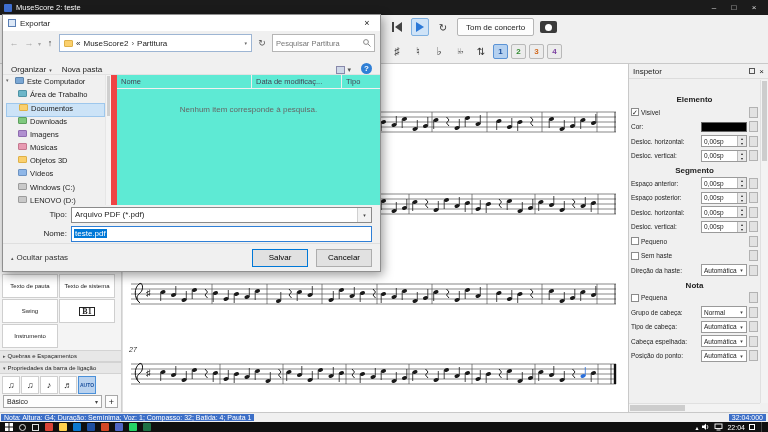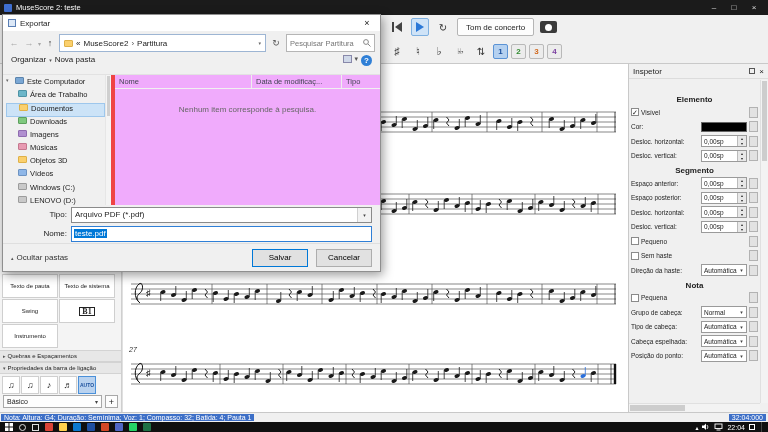--- a/index.html
+++ b/index.html
@@ -94,23 +94,23 @@
   .dlg-close{margin-left:auto;width:26px;height:16px;text-align:center;line-height:16px;font-size:9px}
   .dlg-nav{height:24px;display:flex;align-items:center;gap:3px;padding:0 5px;background:#f0f0f0}
   .nav-arrow{font-size:9px;color:#333;width:12px;text-align:center}
   .nav-arrow.dim,.nav-caret.dim{color:#a8a8a8}
   .nav-caret{font-size:6px}
   .breadcrumb{flex:1;height:18px;background:#fff;border:1px solid #9db5d3;display:flex;align-items:center;gap:3px;padding:0 4px;font-size:8px;overflow:hidden}
   .bc-ico{width:9px;height:7px;background:#fbd06d;border:1px solid #dfb148;border-radius:1px}
   .bc-sep{color:#555}
   .bc-caret{margin-left:auto;font-size:5px;color:#666}
   .nav-refresh{font-size:9px;color:#555;width:14px;text-align:center}
-  .searchbox{width:89px;height:18px;background:#fff;border:1px solid #b5b5b5;display:flex;align-items:center;padding:0 3px;font-size:7.5px;color:#777}
+  .searchbox{width:103px;height:18px;background:#fff;border:1px solid #b5b5b5;display:flex;align-items:center;padding:0 3px;font-size:7.5px;color:#777}
   .searchbox svg{margin-left:auto}
-  .dlg-tools{height:20px;display:flex;align-items:flex-start;gap:3px;padding:0 8px;border-bottom:1px solid #e2e2e2;font-size:8px}
+  .dlg-tools{height:20px;display:flex;align-items:flex-end;gap:10px;padding:0 8px;border-bottom:1px solid #e2e2e2;font-size:8px}
   .tool-btn{display:flex;align-items:center;gap:3px;color:#222}
   .tool-btn .caret{font-size:5px;color:#555}
   .dlg-tools .spacer{flex:1}
   .view-btn{display:flex;align-items:center;gap:2px;color:#555;font-size:7px}
   .view-grid{width:9px;height:8px;background:linear-gradient(#9db 0 0);border:1px solid #88a;background:#cfd8e8}
   .help-btn{width:11px;height:11px;border-radius:50%;background:#2f7fd6;color:#fff;font-size:8px;display:flex;align-items:center;justify-content:center;font-weight:bold}
   .dlg-body{flex:1;display:flex;overflow:hidden}
   .dlg-side{width:102px;padding:2px 0 0 3px;overflow:hidden}
   .side-item{height:13.2px;display:flex;align-items:flex-start;gap:3px;font-size:7.5px;white-space:nowrap;padding-left:12px}
   .side-item.root{padding-left:0}
@@ -120,21 +120,21 @@
   .i-pc{background:#7aa7d4;border:1px solid #5b84ad}
   .i-desk{background:#6cb6c9;border:1px solid #4e93a5}
   .i-fold{background:#fbd06d;border:1px solid #dfb148}
   .i-dl{background:#7fc97f;border:1px solid #5da05d}
   .i-img{background:#b08fd0;border:1px solid #8f6cb0}
   .i-mus{background:#e89ab2;border:1px solid #c5788f}
   .i-vid{background:#8fb7e8;border:1px solid #6d93c2}
   .i-drv{background:#c9c9c9;border:1px solid #9c9c9c}
   .side-scroll{width:6px;background:#f4f4f4;border-left:1px solid #e6e6e6}
   .side-scroll .thumb{margin:1px;height:40px;background:#cfcfcf}
-  .dlg-list{flex:1;background:#f0abfc;border-left:4px solid #ef4444;display:flex;flex-direction:column}
+  .dlg-list{flex:1;background:#5eead4;border-left:6px solid #ef4444;display:flex;flex-direction:column}
   .list-head{height:14px;display:flex;align-items:center;font-size:7.5px;color:#445;border-bottom:1px solid #f0f0f0}
   .col{padding-left:4px;border-right:1px solid #eee;height:100%;display:flex;align-items:center}
   .c1{flex:1}.c2{width:90px}.c3{width:38px;border-right:none}
   .list-empty{text-align:center;margin-top:16px;font-size:8px;color:#666}
   .dlg-row{height:19px;display:flex;align-items:center;padding:0 8px 0 26px;gap:4px}
   .dlg-row label{width:38px;text-align:right;font-size:8px}
   .name-input{flex:1;height:16px;background:#fff;border:1px solid #2f7fd6;display:flex;align-items:center;padding-left:2px;font-size:8px}
   .seltext{background:#0078d7;color:#fff;padding:0 1px}
   .type-select{flex:1;height:16px;background:#fff;border:1px solid #8a8a8a;display:flex;align-items:center;padding-left:3px;font-size:8px}
   .type-select .dd{margin-left:auto;width:14px;height:100%;background:#f2f2f2;border-left:1px solid #d0d0d0;display:flex;align-items:center;justify-content:center;font-size:5px;color:#444}

